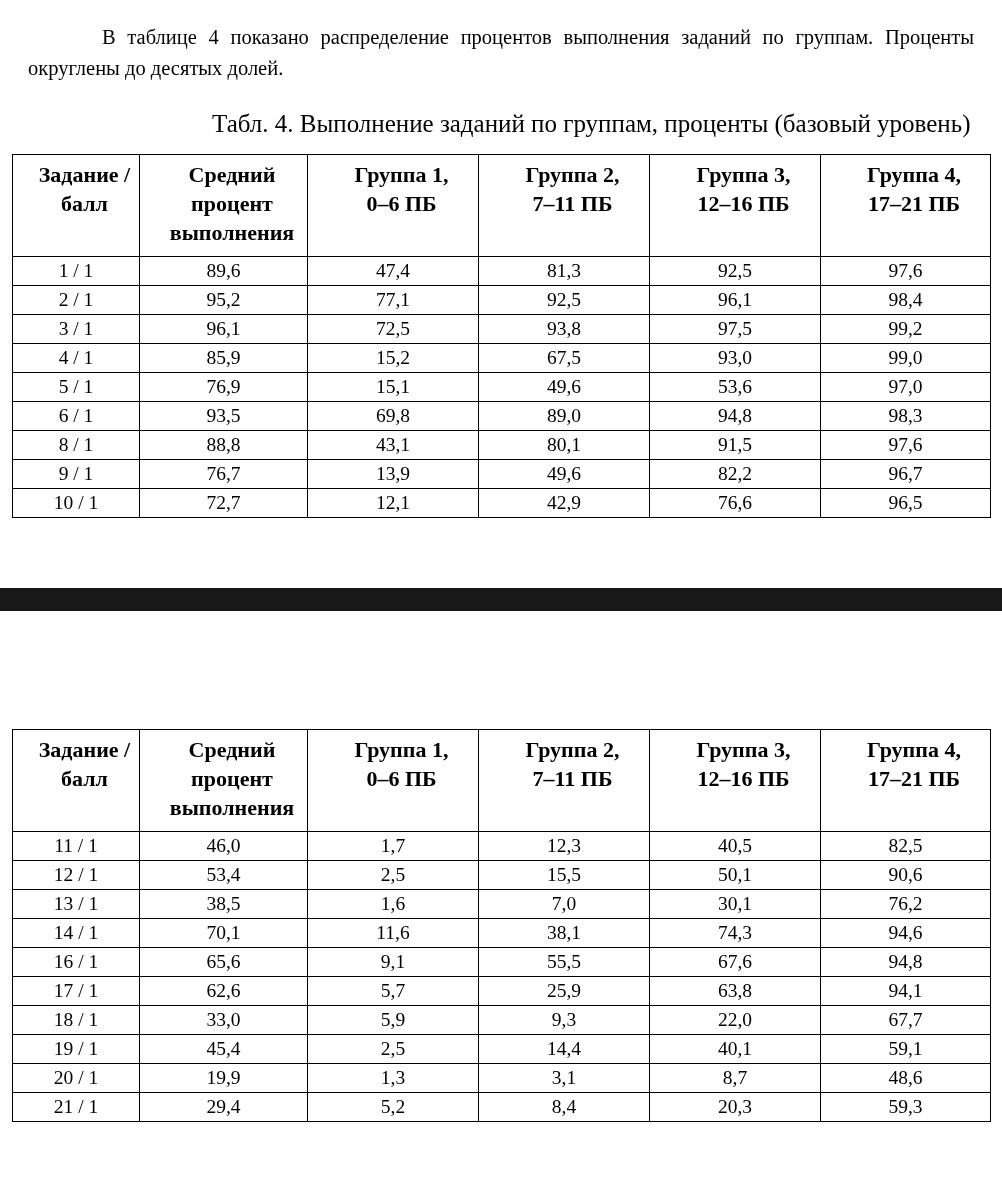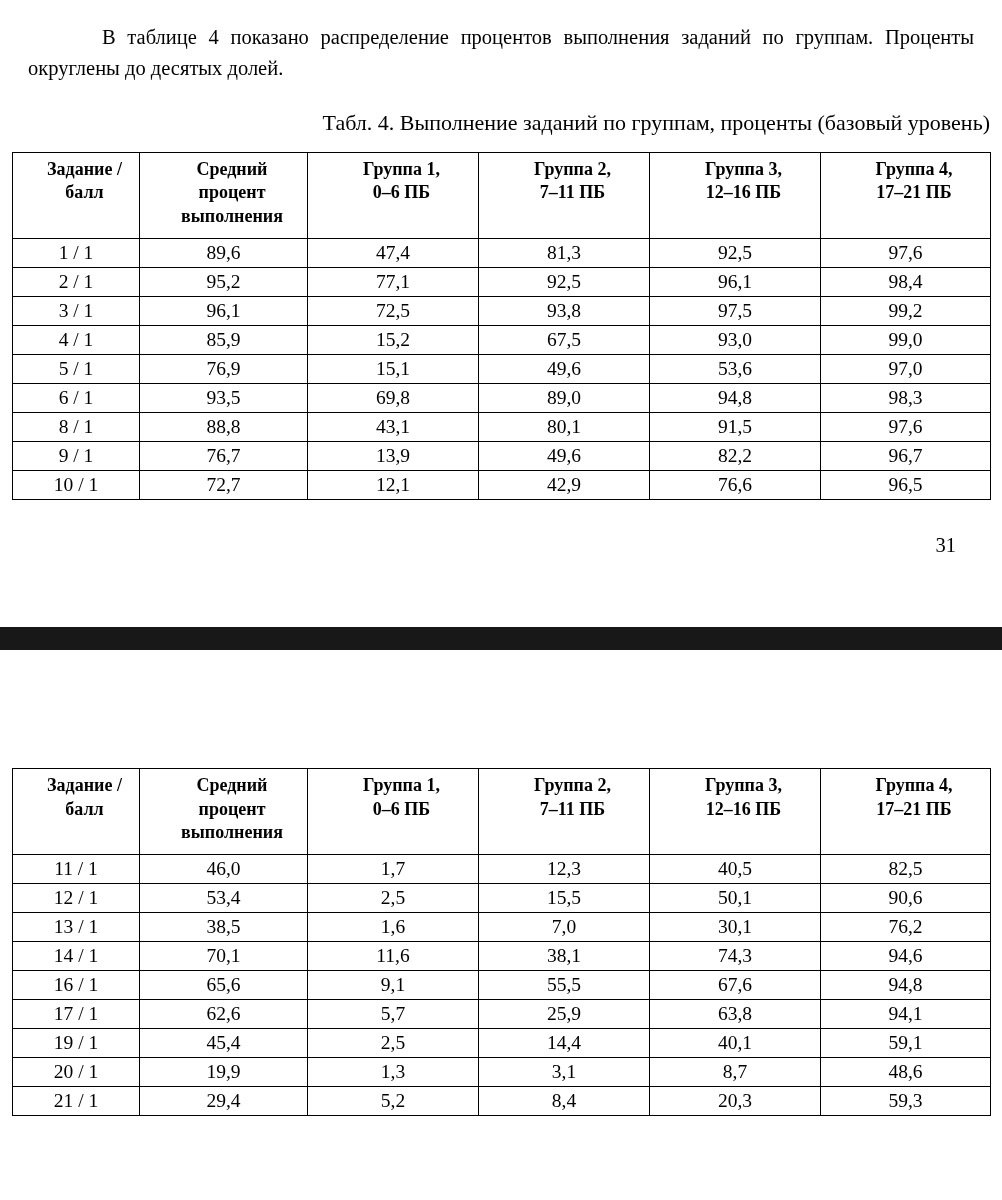--- a/index.html
+++ b/index.html
@@ -21,38 +21,38 @@
   }
   .para {
     margin: 16px;
     font-size: 20.5px;
     line-height: 1.5;
     text-align: justify;
     text-indent: 74px;
   }
   .caption {
     margin: 26px 0 0 0;
-    font-size: 22px;
-    text-align: right;
+    font-size: 25px;
+    text-align: left;
     padding-left: 200px;
   }
   table.data-table {
     border-collapse: collapse;
     table-layout: fixed;
     width: 978px;
     margin-top: 16px;
   }
   table.data-table th,
   table.data-table td {
     border: 1px solid #000000;
     text-align: center;
     overflow: hidden;
   }
   table.data-table th {
-    font-size: 18px;
+    font-size: 22px;
     font-weight: bold;
     vertical-align: top;
     padding: 5px 4px 9px 21px;
     white-space: pre-line;
     line-height: 1.32;
   }
   table.data-table td {
     font-size: 19.5px;
     padding: 1px 6px;
     height: 29px;
@@ -180,21 +180,20 @@
           <td>10 / 1</td>
           <td>72,7</td>
           <td>12,1</td>
           <td>42,9</td>
           <td>76,6</td>
           <td>96,5</td>
         </tr>
       </tbody>
   </table>
 
-  <div class="pagenum">31</div>
 
 </div>
 
 <div class="page-separator"></div>
 
 <div class="page page-2">
 
   <table class="data-table">
     <colgroup>
       <col style="width:127px">
@@ -264,20 +263,28 @@
         </tr>
         <tr>
           <td>17 / 1</td>
           <td>62,6</td>
           <td>5,7</td>
           <td>25,9</td>
           <td>63,8</td>
           <td>94,1</td>
         </tr>
         <tr>
+          <td>18 / 1</td>
+          <td>33,0</td>
+          <td>5,9</td>
+          <td>9,3</td>
+          <td>22,0</td>
+          <td>67,7</td>
+        </tr>
+        <tr>
           <td>19 / 1</td>
           <td>45,4</td>
           <td>2,5</td>
           <td>14,4</td>
           <td>40,1</td>
           <td>59,1</td>
         </tr>
         <tr>
           <td>20 / 1</td>
           <td>19,9</td>

